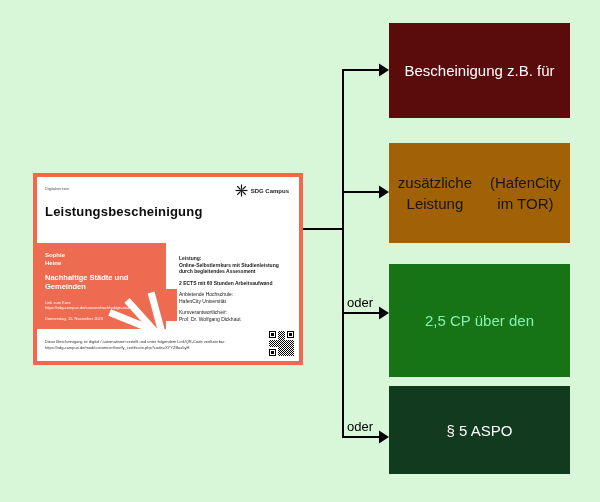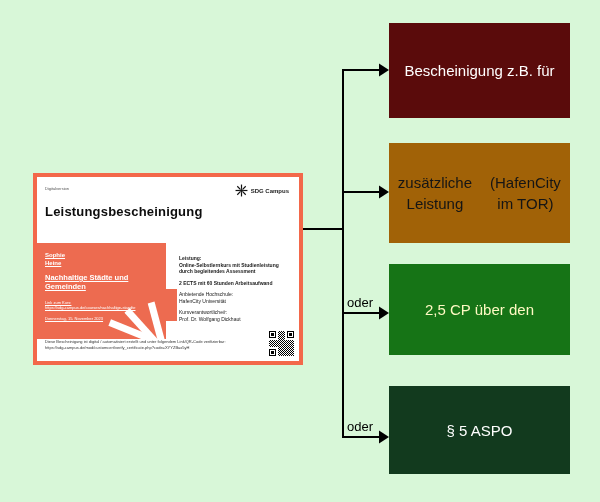--- a/index.html
+++ b/index.html
@@ -16,39 +16,39 @@
   .oder-3 { top:296px; }
   .oder-4 { top:420px; }
   
   .box {
     position:absolute; left:389px; width:181px;
     display:flex; flex-direction:row; justify-content:center; align-items:center;
     text-align:center; font-size:15px; line-height:21px;
   }
   .box-1 { top:23px;  height:95px; background:#5a0b0b; color:#ffffff; }
   .box-2 { top:143px; height:100px; background:#a16207; color:#151515; }
-  .box-3 { top:264px; height:91px; background:#167416; color:#fef9c3; }
+  .box-3 { top:264px; height:113px; background:#167416; color:#86efac; }
   .box-4 { top:386px; height:88px; background:#123a1e; color:#ffffff; }
   
   .cert {
     position:absolute; left:33px; top:125px; width:270px; height:192px;
     background:#ffffff; border:4px solid #f3684a; box-sizing:border-box;margin-top:48px;
   }
   .cert-corner { position:absolute; left:8px; top:9px; font-size:4px; color:#555; }
   .cert-logo {
     position:absolute; right:10px; top:7px; display:flex; align-items:center;
     gap:3px; font-size:6px; font-weight:600; color:#222;
   }
   .cert-title {
     position:absolute; left:8px; top:27px; font-size:13px; font-weight:700;
     color:#0d0d0d; letter-spacing:0.2px;
   }
   .cert-block {
-    position:absolute; left:0; top:66px; width:129px; height:96px;
-    background:#ed6b50; color:#ffffff;text-decoration:underline;
+    position:absolute; left:0; top:66px; width:129px; height:86px;
+    background:#ed6b50; color:#ffffff;
   }
   .block-step { position:absolute; left:129px; top:46px; width:11px; height:32px; background:#ed6b50; }
   .ray {
     position:absolute; width:7px; height:44px; background:#ffffff;
     transform-origin:50% 100%;
   }
   .ray-1 { left:122px; bottom:-6px; transform:rotate(-15deg); }
   .ray-2 { left:116px; bottom:-4px; transform:rotate(-42deg); }
   .ray-3 { left:110px; bottom:0px;  transform:rotate(-68deg); }
   .nm { font-size:6px; font-weight:600; margin:0 0 2px 8px; position:relative; z-index:2; }

